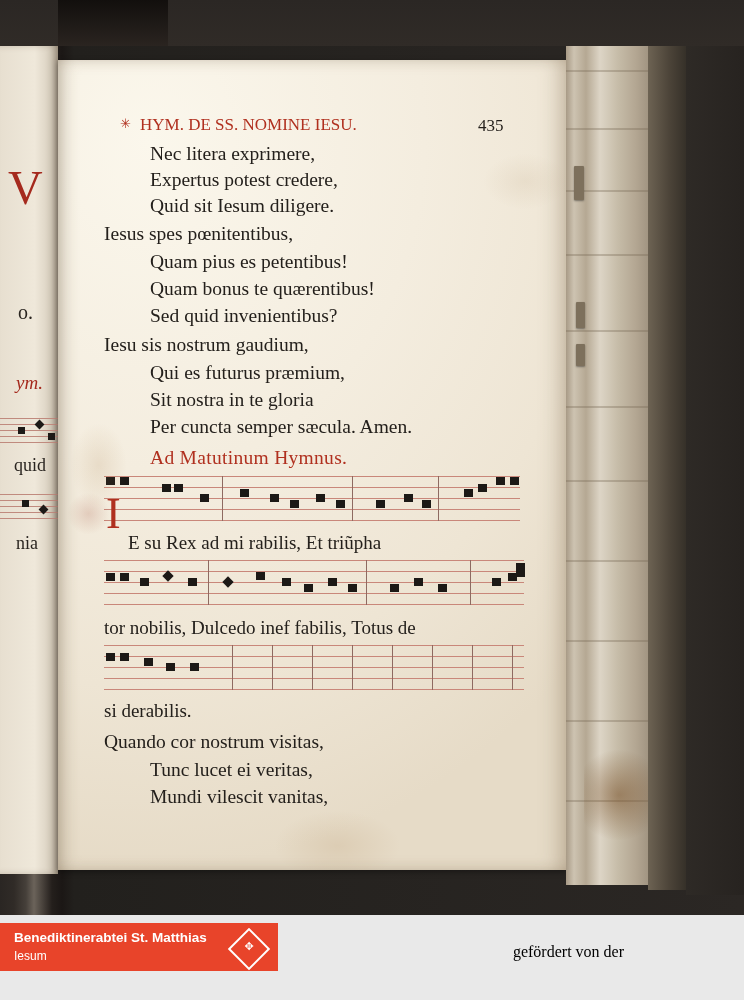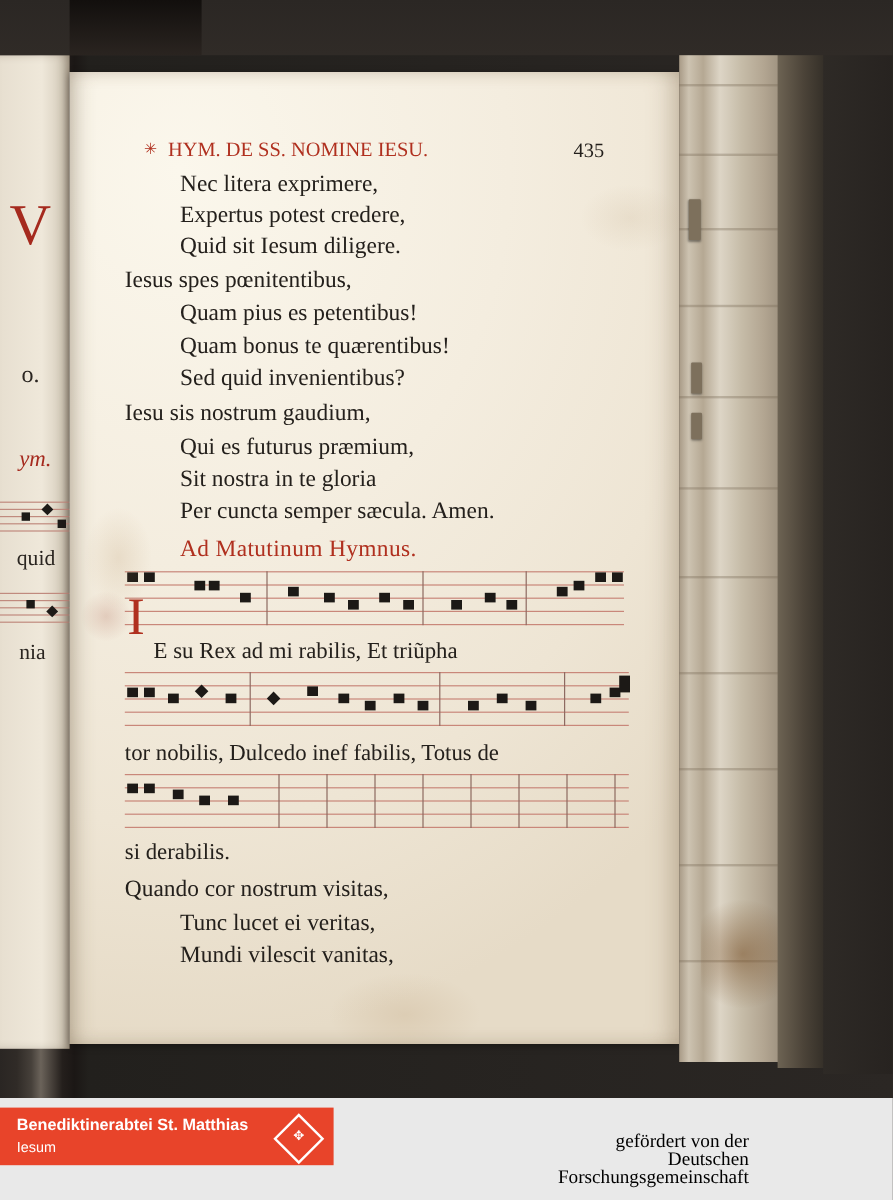--- a/index.html
+++ b/index.html
@@ -362,16 +362,15 @@
   <div id="logobox">
     <div class="l1">Benediktinerabtei St. Matthias</div>
     <div class="l2">Iesum</div>
     <div class="mark">
         <span>✥</span>
       </div>
   </div>
   <div id="dfgwrap">
     <div id="dfgtext">
       <div class="t1">gefördert von der</div>
-      <div class="t2">Deutschen Forschungsgemeinschaft</div>
     </div>
   </div>
 </div>
 
 </body></html>

